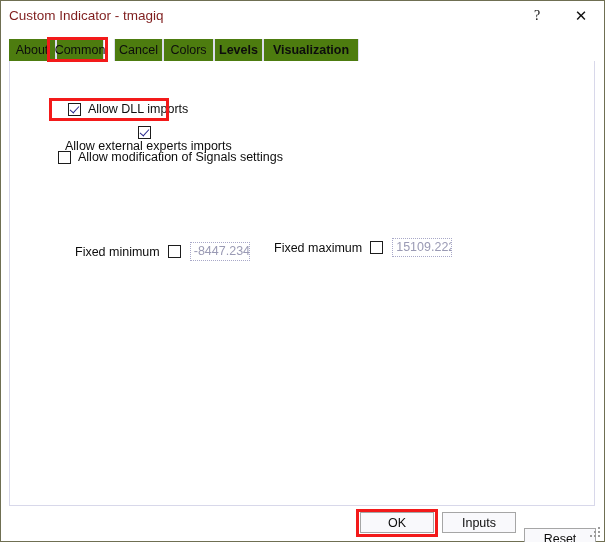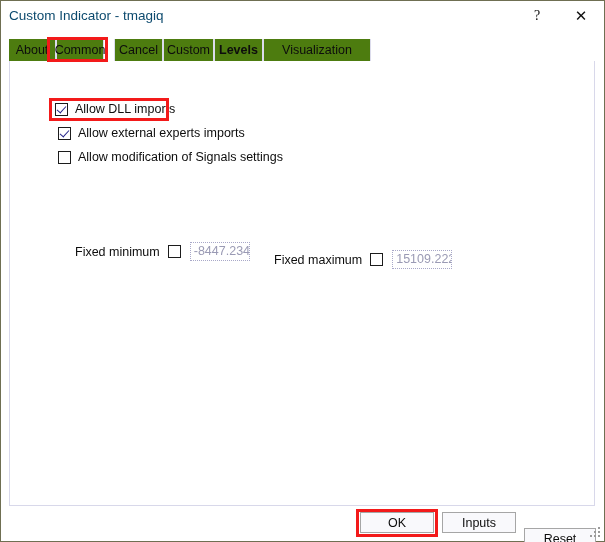--- a/index.html
+++ b/index.html
@@ -31,21 +31,21 @@
     left: 0; top: 0;
     width: 603px;
     height: 32px;
     background: #ffffff;
   }
   .title-text {
     position: absolute;
     left: 8px;
     top: 7px;
     font-size: 13.5px;
-    color: #0c4a6e;
+    color: #7f1d1d;
     white-space: nowrap;
   }
   .sys-btn {
     position: absolute;
     top: 0;
     width: 36px;
     height: 30px;
     display: flex;
     align-items: center;
     justify-content: center;
@@ -233,50 +233,50 @@
     </div>
     <div class="sys-btn close-btn">
       <span class="close-glyph">✕</span>
     </div>
   </div>
 
   <div class="tabstrip">
     <div class="tab" style="left:0px;width:47px;">About</div>
     <div class="tab" style="left:47px;width:48px;">Common</div>
     <div class="tab" style="left:105px;width:49px;">Cancel</div>
-    <div class="tab" style="left:154px;width:51px;">Custom</div>
+    <div class="tab" style="left:154px;width:51px;">Colors</div>
     <div class="tab" style="left:205px;width:49px;font-weight:bold;">Levels</div>
-    <div class="tab" style="left:254px;width:108px;">Visualization</div>
+    <div class="tab" style="left:254px;width:96px;font-weight:bold;">Visualization</div>
   </div>
   <div class="tab-underline"></div>
 
   <div class="panel">
 
-    <div class="cbrow" style="left:45px; top:41px;">
+    <div class="cbrow" style="left:58px; top:41px;">
       <span class="cbox checked"></span>
       <span class="cblabel">Allow DLL imports</span>
     </div>
 
-    <div class="cbrow" style="left:48px; top:65px;">
+    <div class="cbrow" style="left:48px; top:65px;flex-direction:column;">
       <span class="cbox checked"></span>
       <span class="cblabel">Allow external experts imports</span>
     </div>
 
     <div class="cbrow" style="left:48px; top:89px;">
       <span class="cbox"></span>
       <span class="cblabel">Allow modification of Signals settings</span>
     </div>
 
     <div class="fixedrow" style="left:57px; top:181px;margin-left:8px;">
       <span class="cblabel-pre">Fixed minimum</span>
       <span class="cbox"></span>
       <span class="numfield">-8447.234</span>
     </div>
 
-    <div class="fixedrow" style="left:264px; top:189px;">
+    <div class="fixedrow" style="left:264px; top:177px;">
       <span class="cblabel-pre">Fixed maximum</span>
       <span class="cbox"></span>
       <span class="numfield">15109.2227</span>
     </div>
 
   </div>
 
   <div class="btn" id="btn-ok">OK</div>
   <div class="btn" id="btn-cancel">Inputs</div>
   <div class="btn" id="btn-reset">Reset</div>

